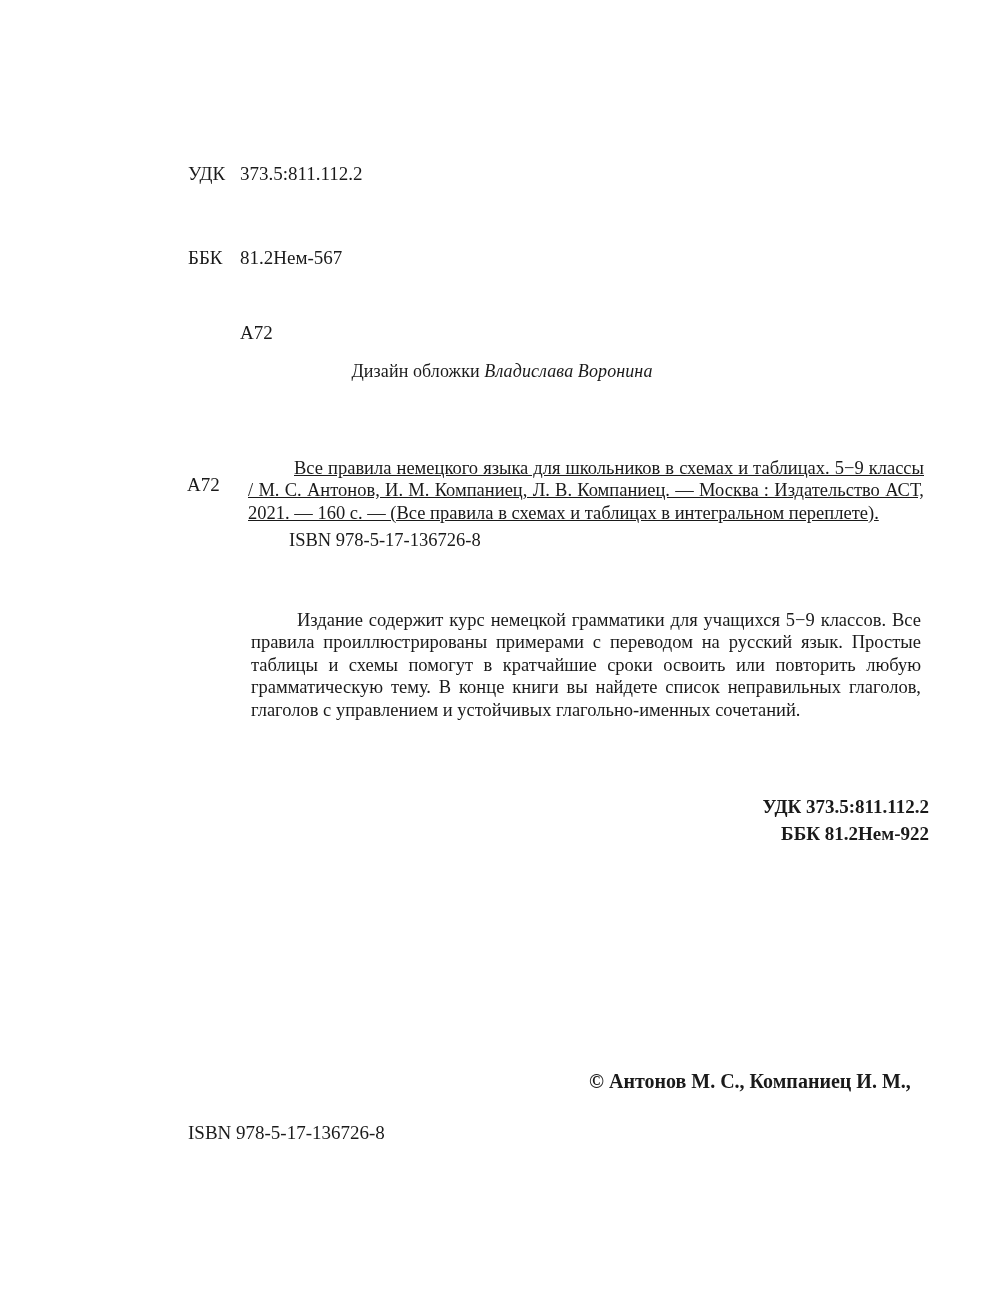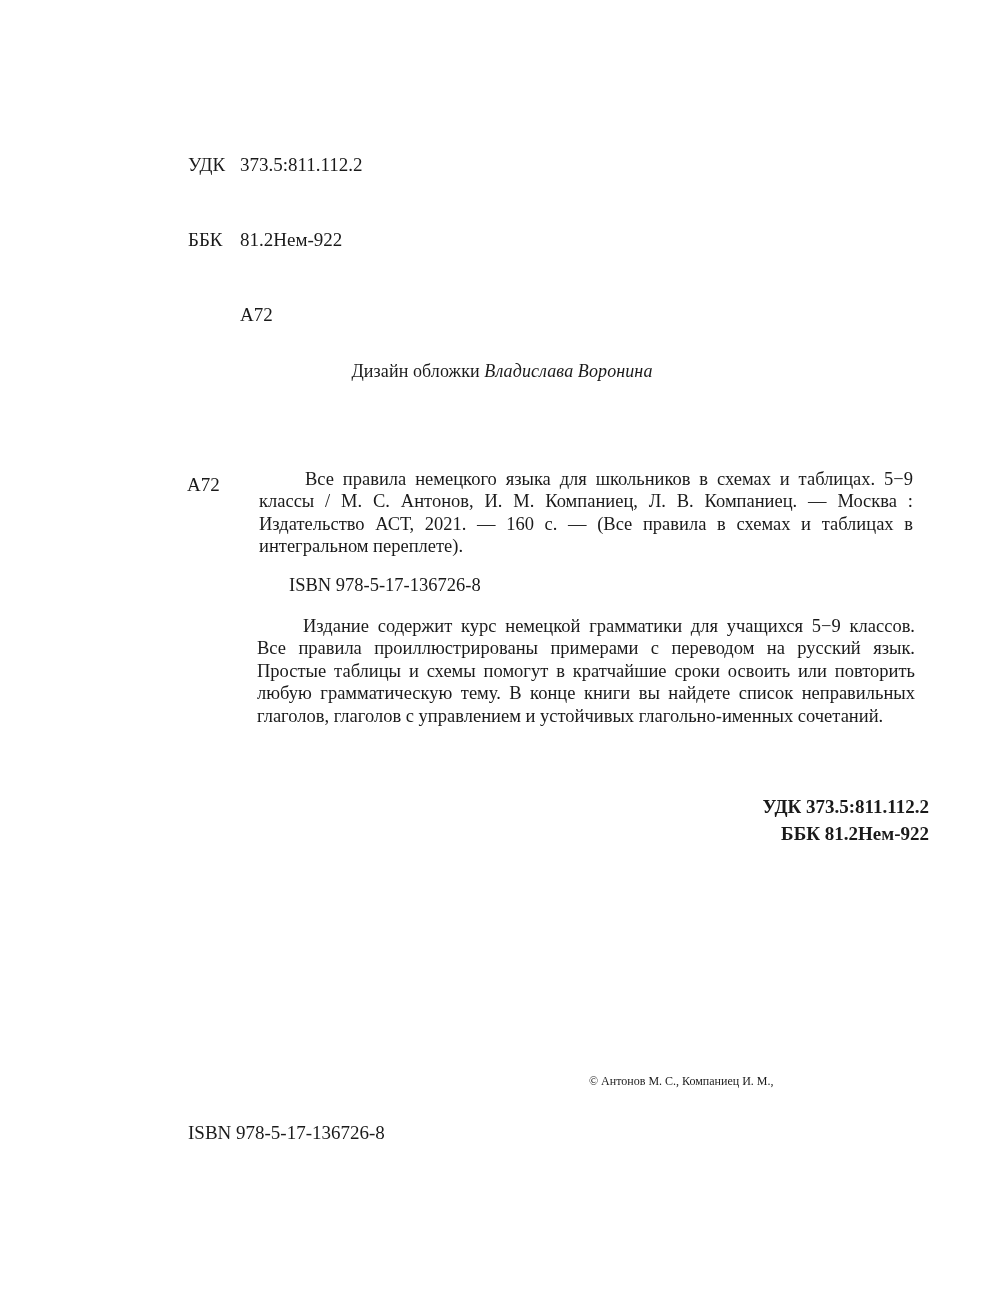--- a/index.html
+++ b/index.html
@@ -29,20 +29,21 @@
     left: 188px;
     top: 102px;
     font-size: 19px;
     line-height: 25px;
     white-space: pre;
   }
   .codes .row { display: block; }
   .codes .lbl {
     display: inline-block;
     width: 52px;
+    margin-top: 9px;
   }
   .codes .shelf {
     display: inline-block;
     width: 52px;
   }
 
   
   .designer {
     position: absolute;
     left: 0;
@@ -73,41 +74,42 @@
   }
   .shelfmark {
     position: absolute;
     left: 187px;
     top: 474px;
     font-size: 19px;
     line-height: 22.4px;
   }
   .desc {
     text-indent: 46px;
-    margin: 16px;
+    margin: 5px;
+    text-decoration: underline;
   }
   .isbn-line {
     text-indent: 46px;
     margin: 0;
     text-align: left;
   }
 
   
   .annot {
     position: absolute;
     left: 243px;
     top: 601px;
     width: 686px;
     font-size: 18.5px;
     line-height: 22.4px;
     text-align: justify;
     text-justify: inter-word;
   }
   .annot p {
-    margin: 14px;
+    margin: 8px;
     text-indent: 46px;
   }
   .annot p.last-left {
     text-align: justify;
   }
 
   
   .codes-bottom {
     position: absolute;
     left: 243px;
@@ -118,23 +120,24 @@
     font-size: 19px;
     line-height: 27px;
   }
   .codes-bottom div { display: block; }
 
   
   .copyright {
     position: absolute;
     left: 589px;
     top: 1068px;
-    font-size: 12px;
+    font-size: 20px;
     line-height: 26px;
     white-space: nowrap;
+    font-weight: bold;
   }
   .copyright .cline {
     display: block;
     text-indent: -21px;
     padding-left: 21px;
   }
   .copyright .cont {
     display: block;
     padding-left: 21px;
     text-indent: 0;
@@ -149,21 +152,21 @@
     white-space: nowrap;
   }
 </style>
 </head>
 <body>
 
 <div class="page">
 
   <div class="codes">
     <span class="row"><span class="lbl">УДК</span><span>373.5:811.112.2</span></span>
-    <span class="row"><span class="lbl">ББК</span><span>81.2Нем-922</span></span>
+    <span class="row"><span class="lbl">ББК</span><span>81.2Нем-567</span></span>
     <span class="row"><span class="shelf"></span><span>А72</span></span>
   </div>
 
   <div class="designer"><span>Дизайн обложки </span><span class="name">Владислава Воронина</span></div>
 
   <div class="shelfmark">А72</div>
 
   <div class="biblio">
     <p class="desc">Все правила немецкого языка для школьников в схемах и таблицах. 5−9 классы / М. С. Антонов, И. М. Компаниец, Л. В. Компаниец. — Москва : Издательство АСТ, 2021. — 160 с. — (Все правила в схемах и таблицах в интегральном переплете).</p>
     <p class="isbn-line">ISBN 978-5-17-136726-8</p>

